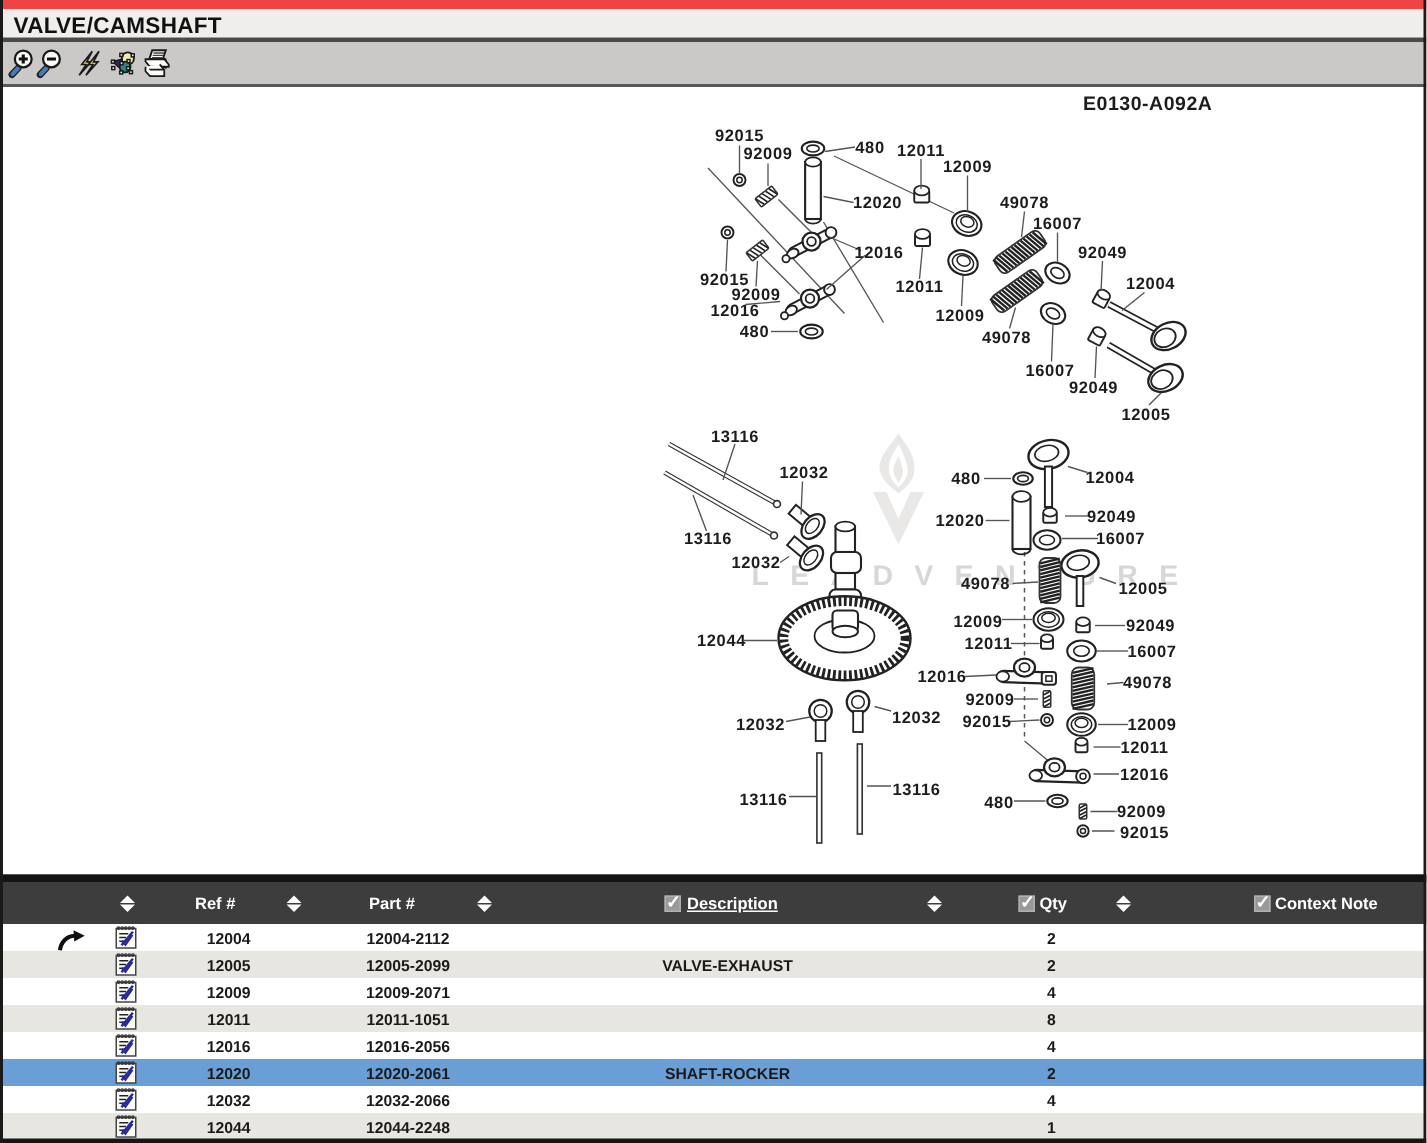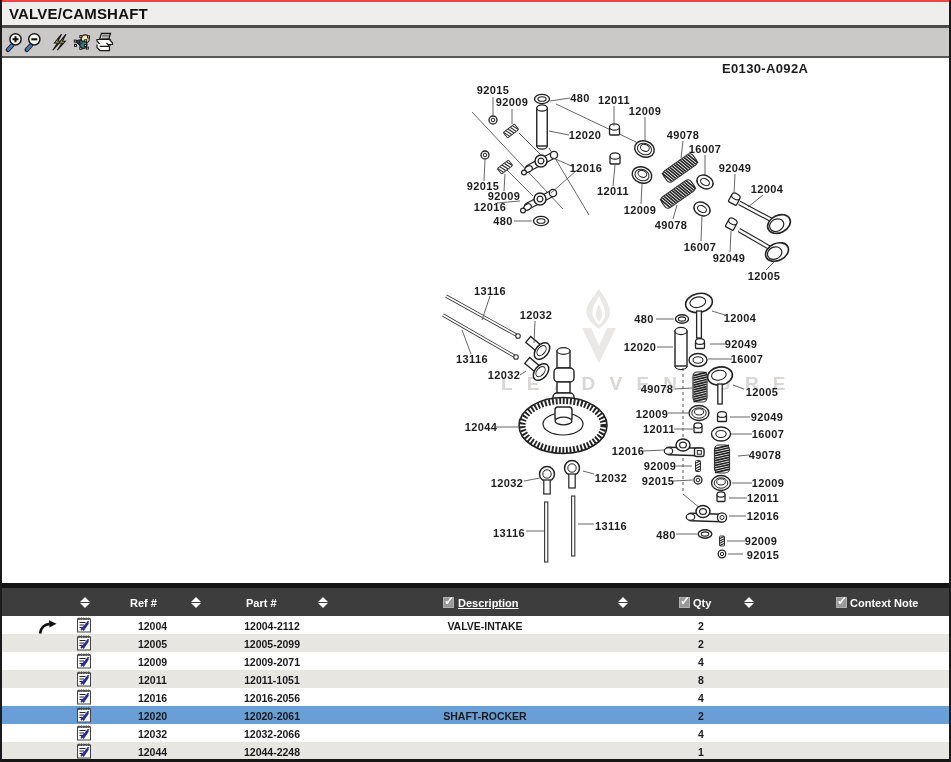--- a/index.html
+++ b/index.html
@@ -1,19 +1,19 @@
 <!DOCTYPE html>
 <html><head>
 <meta charset="utf-8">
 <style>
 html,body{margin:0;padding:0;}
 body{width:951px;height:762px;position:relative;overflow:hidden;
   font-family:"Liberation Sans",sans-serif;background:#fff;}
 #titlebar{position:absolute;left:0;top:0;width:951px;height:25px;
-  background:#f0eeec;border-top:2px solid #ef4444;box-sizing:border-box;}
+  background:#f0eeec;border-top:6px solid #ef4444;box-sizing:border-box;}
 #titlebar .t{position:absolute;left:9px;top:3px;font-size:15px;font-weight:bold;color:#111;letter-spacing:0.2px;}
 #tbdiv{position:absolute;left:0;top:25px;width:951px;height:3px;background:#4a4a48;}
 #toolbar{position:absolute;left:0;top:28px;width:951px;height:28px;background:#cbc9c7;}
 #tbdiv2{position:absolute;left:0;top:56px;width:951px;height:2px;background:#58585a;}
 #diagram{position:absolute;left:0;top:58px;width:951px;height:525px;background:#fff;}
 #leftedge{position:absolute;left:0;top:0;width:2px;height:762px;background:#1a1a1a;z-index:5;}
 #rightedge{position:absolute;right:0;top:0;width:2px;height:762px;background:#1a1a1a;z-index:5;}
 #tablewrap{position:absolute;left:0;top:583px;width:951px;height:179px;}
 #thead{position:absolute;left:0;top:0;width:951px;height:33px;background:#3d3d3d;border-top:5px solid #141414;box-sizing:border-box;color:#fff;padding-left:30px;}
 #thead .lbl{position:absolute;top:9px;font-size:11px;font-weight:bold;}
@@ -542,39 +542,39 @@
           <circle cx="7.8" cy="1.7" r="0.8"></circle>
           <circle cx="10.2" cy="1.7" r="0.8"></circle>
           <circle cx="12.6" cy="1.7" r="0.8"></circle>
         </g>
         <path d="M3.5 5.5 h6 M3.5 8 h4.5 M3.5 10.5 h5.5" stroke="#222" stroke-width="1.1" fill="none"></path>
         <path d="M5 13.2 L12.6 4.2" stroke="#2a2a99" stroke-width="1.7" fill="none"></path>
         <path d="M5.3 10.2 l2.3 2.5 l4.6 -6.6" stroke="#2a2a99" stroke-width="1.7" fill="none"></path>
       </svg>
   <span class="r-ref">12004</span>
       <span class="r-part">12004-2112</span>
-      <span class="r-desc">VALVE-INTAKE</span>
       <span class="r-qty">2</span>
 </div>
 <div class="row" style="top:51px;background:#e8e6e1;">
   <svg class="noteicon" viewBox="0 0 16 16">
         <rect x="1.5" y="2" width="13" height="13" fill="#fcfcfa" stroke="#444" stroke-width="1"></rect>
         <g fill="none" stroke="#333" stroke-width="0.9">
           <circle cx="3" cy="1.7" r="0.8"></circle>
           <circle cx="5.4" cy="1.7" r="0.8"></circle>
           <circle cx="7.8" cy="1.7" r="0.8"></circle>
           <circle cx="10.2" cy="1.7" r="0.8"></circle>
           <circle cx="12.6" cy="1.7" r="0.8"></circle>
         </g>
         <path d="M3.5 5.5 h6 M3.5 8 h4.5 M3.5 10.5 h5.5" stroke="#222" stroke-width="1.1" fill="none"></path>
         <path d="M5 13.2 L12.6 4.2" stroke="#2a2a99" stroke-width="1.7" fill="none"></path>
         <path d="M5.3 10.2 l2.3 2.5 l4.6 -6.6" stroke="#2a2a99" stroke-width="1.7" fill="none"></path>
       </svg>
   <span class="r-ref">12005</span>
       <span class="r-part">12005-2099</span>
+      <span class="r-desc">VALVE-EXHAUST</span>
       <span class="r-qty">2</span>
 </div>
 <div class="row" style="top:69px;background:#fff;">
   <svg class="noteicon" viewBox="0 0 16 16">
         <rect x="1.5" y="2" width="13" height="13" fill="#fcfcfa" stroke="#444" stroke-width="1"></rect>
         <g fill="none" stroke="#333" stroke-width="0.9">
           <circle cx="3" cy="1.7" r="0.8"></circle>
           <circle cx="5.4" cy="1.7" r="0.8"></circle>
           <circle cx="7.8" cy="1.7" r="0.8"></circle>
           <circle cx="10.2" cy="1.7" r="0.8"></circle>

